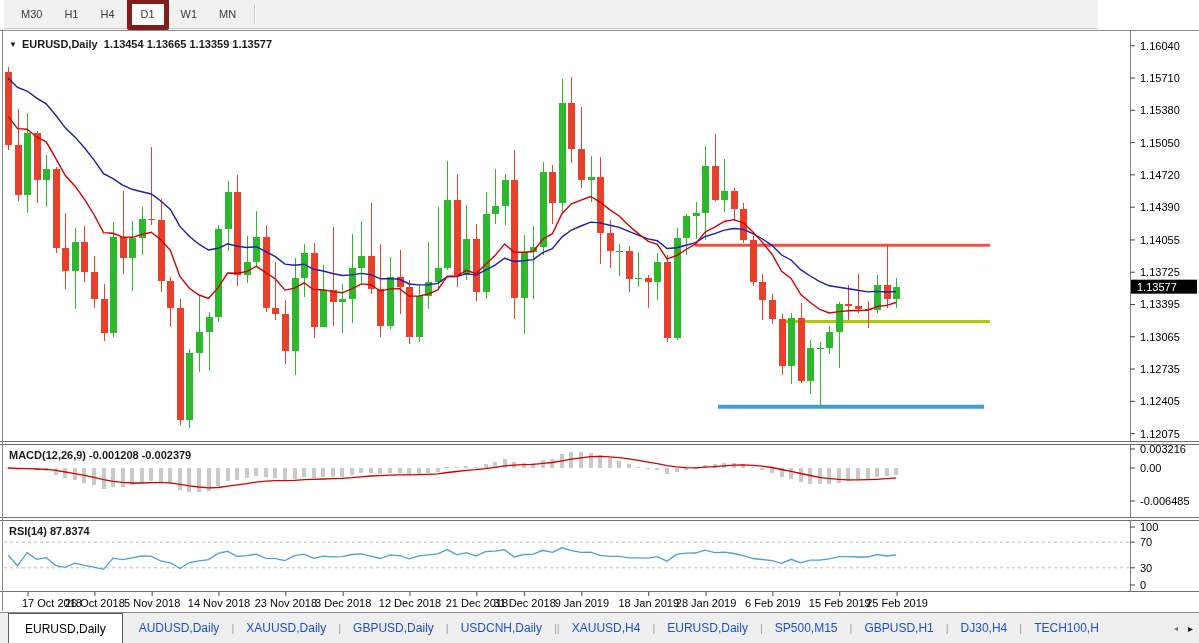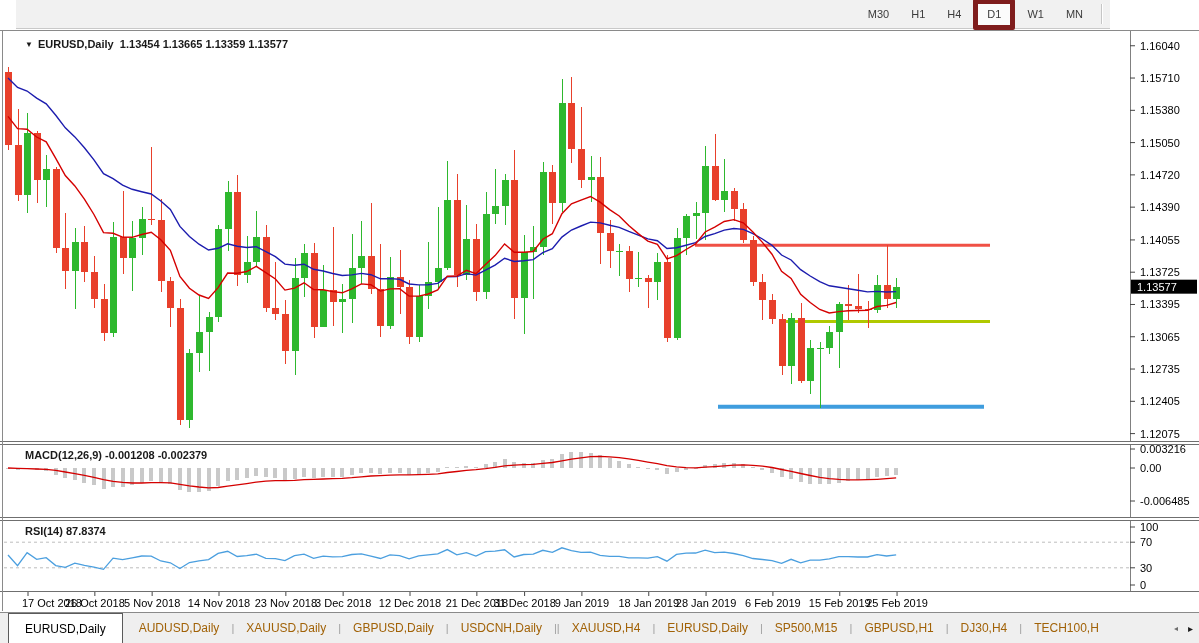--- a/index.html
+++ b/index.html
@@ -1,44 +1,44 @@
 <!DOCTYPE html>
 <html><head>
 <meta charset="utf-8">
 <style>
   html,body{margin:0;padding:0;background:#fff;width:1199px;height:643px;overflow:hidden;
     font-family:"Liberation Sans","DejaVu Sans",sans-serif;-webkit-font-smoothing:none;}
   #app{position:relative;width:1199px;height:643px;background:#fff;}
   
-  #toolbar{position:absolute;left:16px;top:0;width:1094px;height:29px;background:#f1f1f1;
-    border-bottom:1px solid #c9c9c9;display:flex;align-items:center;padding-left:6px;box-sizing:border-box;justify-content:flex-end;}
+  #toolbar{position:absolute;left:4px;top:0;width:1094px;height:29px;background:#f1f1f1;
+    border-bottom:1px solid #c9c9c9;display:flex;align-items:center;padding-left:6px;box-sizing:border-box;}
   .tfbtn{font-size:11px;color:#3c3c3c;padding:4px 9px;margin:0 1px;border:1px solid transparent;
     border-radius:2px;cursor:default;line-height:13px;}
   .tfbtn.active{background:#fbfbfb;border:5px solid #7f1d1d;}
   .tbdivider{width:1px;height:20px;background:#c6c6c6;border-right:1px solid #fff;margin:0 7px;}
   
   .pane{position:absolute;left:0;width:1199px;background:#fff;}
   #main-pane{top:30px;height:411px;border-top:1px solid #8a8a8a;box-sizing:content-box;}
   .splitter{position:absolute;left:0;width:1199px;height:4px;background:#fff;
     border-top:1px solid #6f6f6f;border-bottom:1px solid #6f6f6f;box-sizing:border-box;}
   #split1{top:441px;} #split2{top:517px;}
   #macd-pane{top:445px;height:72px;}
   #rsi-pane{top:521px;height:70px;}
   #date-axis{top:591px;height:20px;border-top:1px solid #6f6f6f;padding-left:20px;}
   #leftline{position:absolute;left:2px;top:30px;width:1px;height:581px;background:#8a8a8a;}
   svg{display:block;}
-  .pane-label{position:absolute;left:25px;top:4px;font-size:11px;font-weight:700;color:#1a1a1a;white-space:pre;pointer-events:none;}
+  .pane-label{position:absolute;left:9px;top:4px;font-size:11px;font-weight:700;color:#1a1a1a;white-space:pre;pointer-events:none;}
   #symbol-line{top:7px;}
   #symbol-line .arr{font-size:8px;position:relative;top:-1px;margin-right:5px;}
   
   #tabbar{position:absolute;left:0;top:612px;width:1199px;height:31px;background:#efefef;
     border-top:1px solid #8a8a8a;box-sizing:border-box;}
   #tabstrip{position:absolute;left:8px;top:0;width:1150px;height:30px;display:flex;
     align-items:stretch;overflow:hidden;white-space:nowrap;}
-  .tab{font-size:12px;color:#a16207;display:flex;align-items:center;padding:0 12px;}
+  .tab{font-size:12px;color:#1d4ed8;display:flex;align-items:center;padding:0 12px;}
   .tab.active{background:#fff;border:1px solid #5a5a5a;border-bottom:none;color:#000;
     padding:0 16px;margin-right:4px;}
   .tabsep{color:#9f9f9f;display:flex;align-items:center;font-size:11px;}
   .scrollarrows{position:absolute;right:6px;top:0;height:30px;display:flex;align-items:center;gap:10px;}
   #tab-scroll-left{font-size:8px;color:#6d6d6d;}
   #tab-scroll-right{font-size:10px;color:#1c1c1c;}
 </style>
 </head>
 <body>
 

